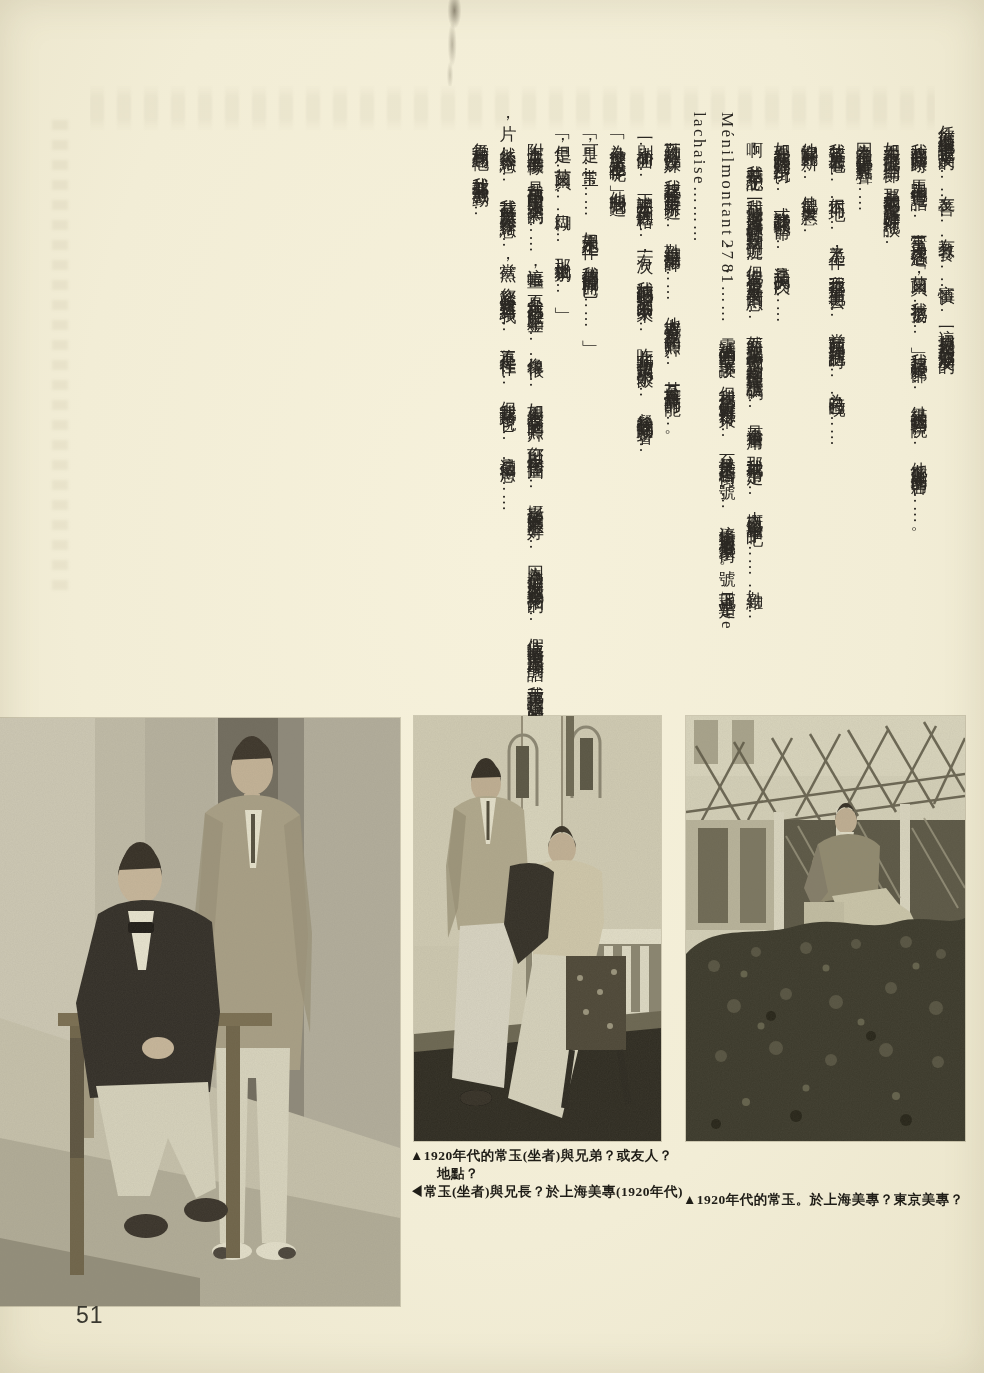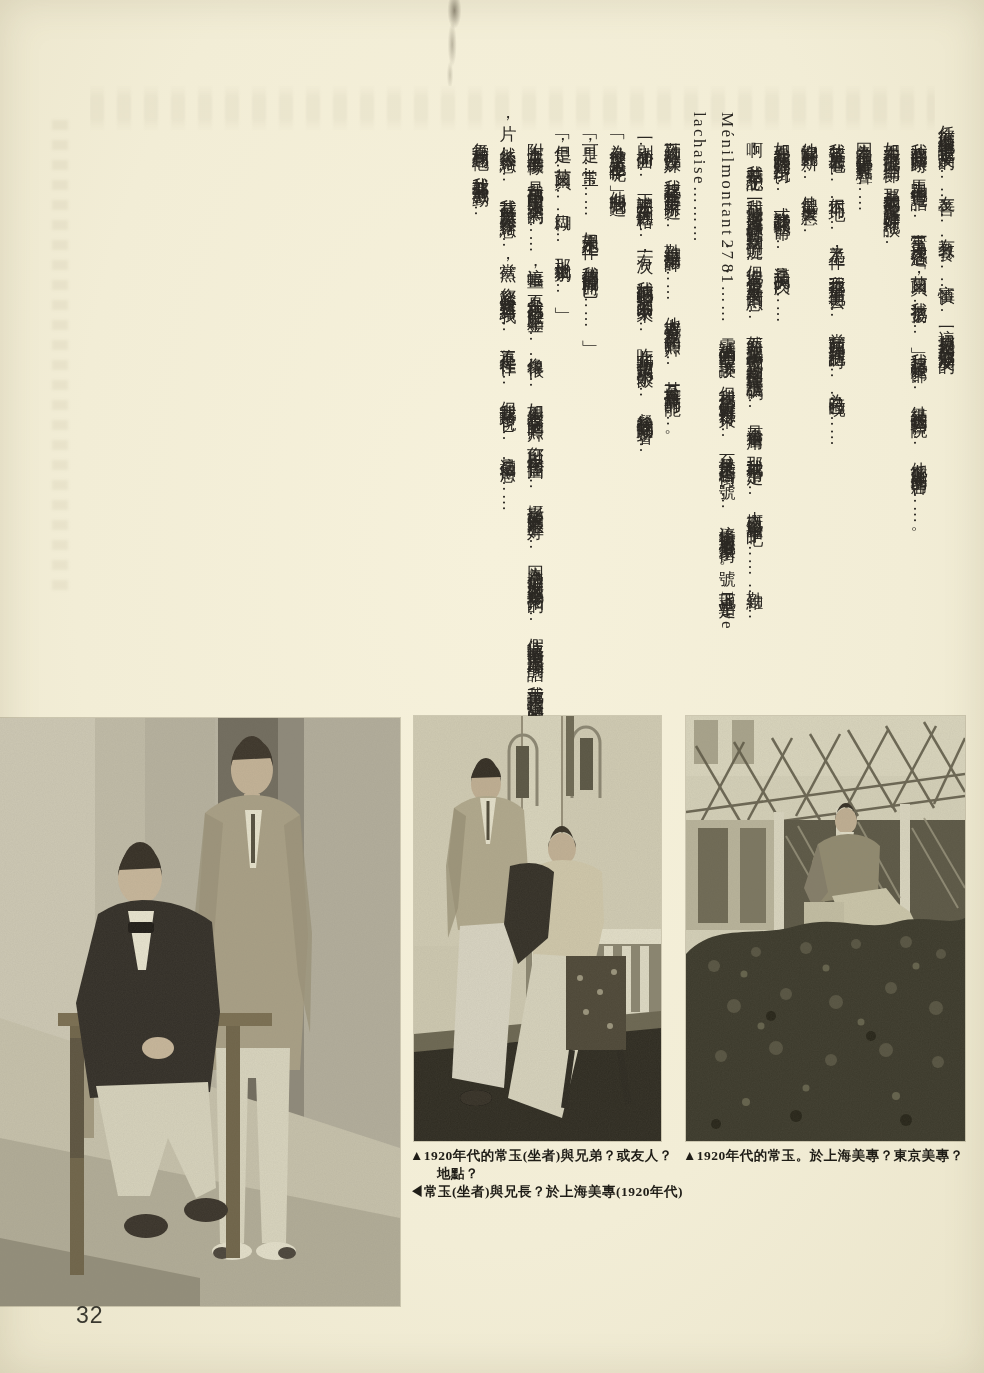--- a/index.html
+++ b/index.html
@@ -55,21 +55,21 @@
   .photo-right{left:686px;top:716px;width:279px;height:425px;}
   figure.photo svg{display:block;width:100%;height:100%;}
   
   .caption{
     position:absolute;
     font-family:Liberation Serif, serif;
     font-weight:700;font-size:13.5px;line-height:18px;color:#1f1d17;
     letter-spacing:.5px;white-space:nowrap;
   }
   .caption-middle{left:410px;top:1147px;}
-  .caption-right{left:683px;top:1147px;}
+  .caption-right{left:683px;top:1191px;}
   .cap-indent{padding-left:27px;}
   
   .page-number{
     position:absolute;left:76px;top:1302px;
     font-family:"Liberation Sans", sans-serif;
     font-size:23px;color:#39382f;letter-spacing:1px;
   }
 </style>
 </head>
 <body>
@@ -314,15 +314,15 @@
   <div class="caption caption-middle">
     <div class="cap-line">▲1920年代的常玉(坐者)與兄弟？或友人？</div>
     <div class="cap-line cap-indent">地點？</div>
     <div class="cap-line">◀常玉(坐者)與兄長？於上海美專(1920年代)</div>
   </div>
 
   <div class="caption caption-right">
     <div class="cap-line">▲1920年代的常玉。於上海美專？東京美專？</div>
   </div>
 
-  <div class="page-number">32</div>
+  <div class="page-number">51</div>
 
 </div>
 
 </body></html>

